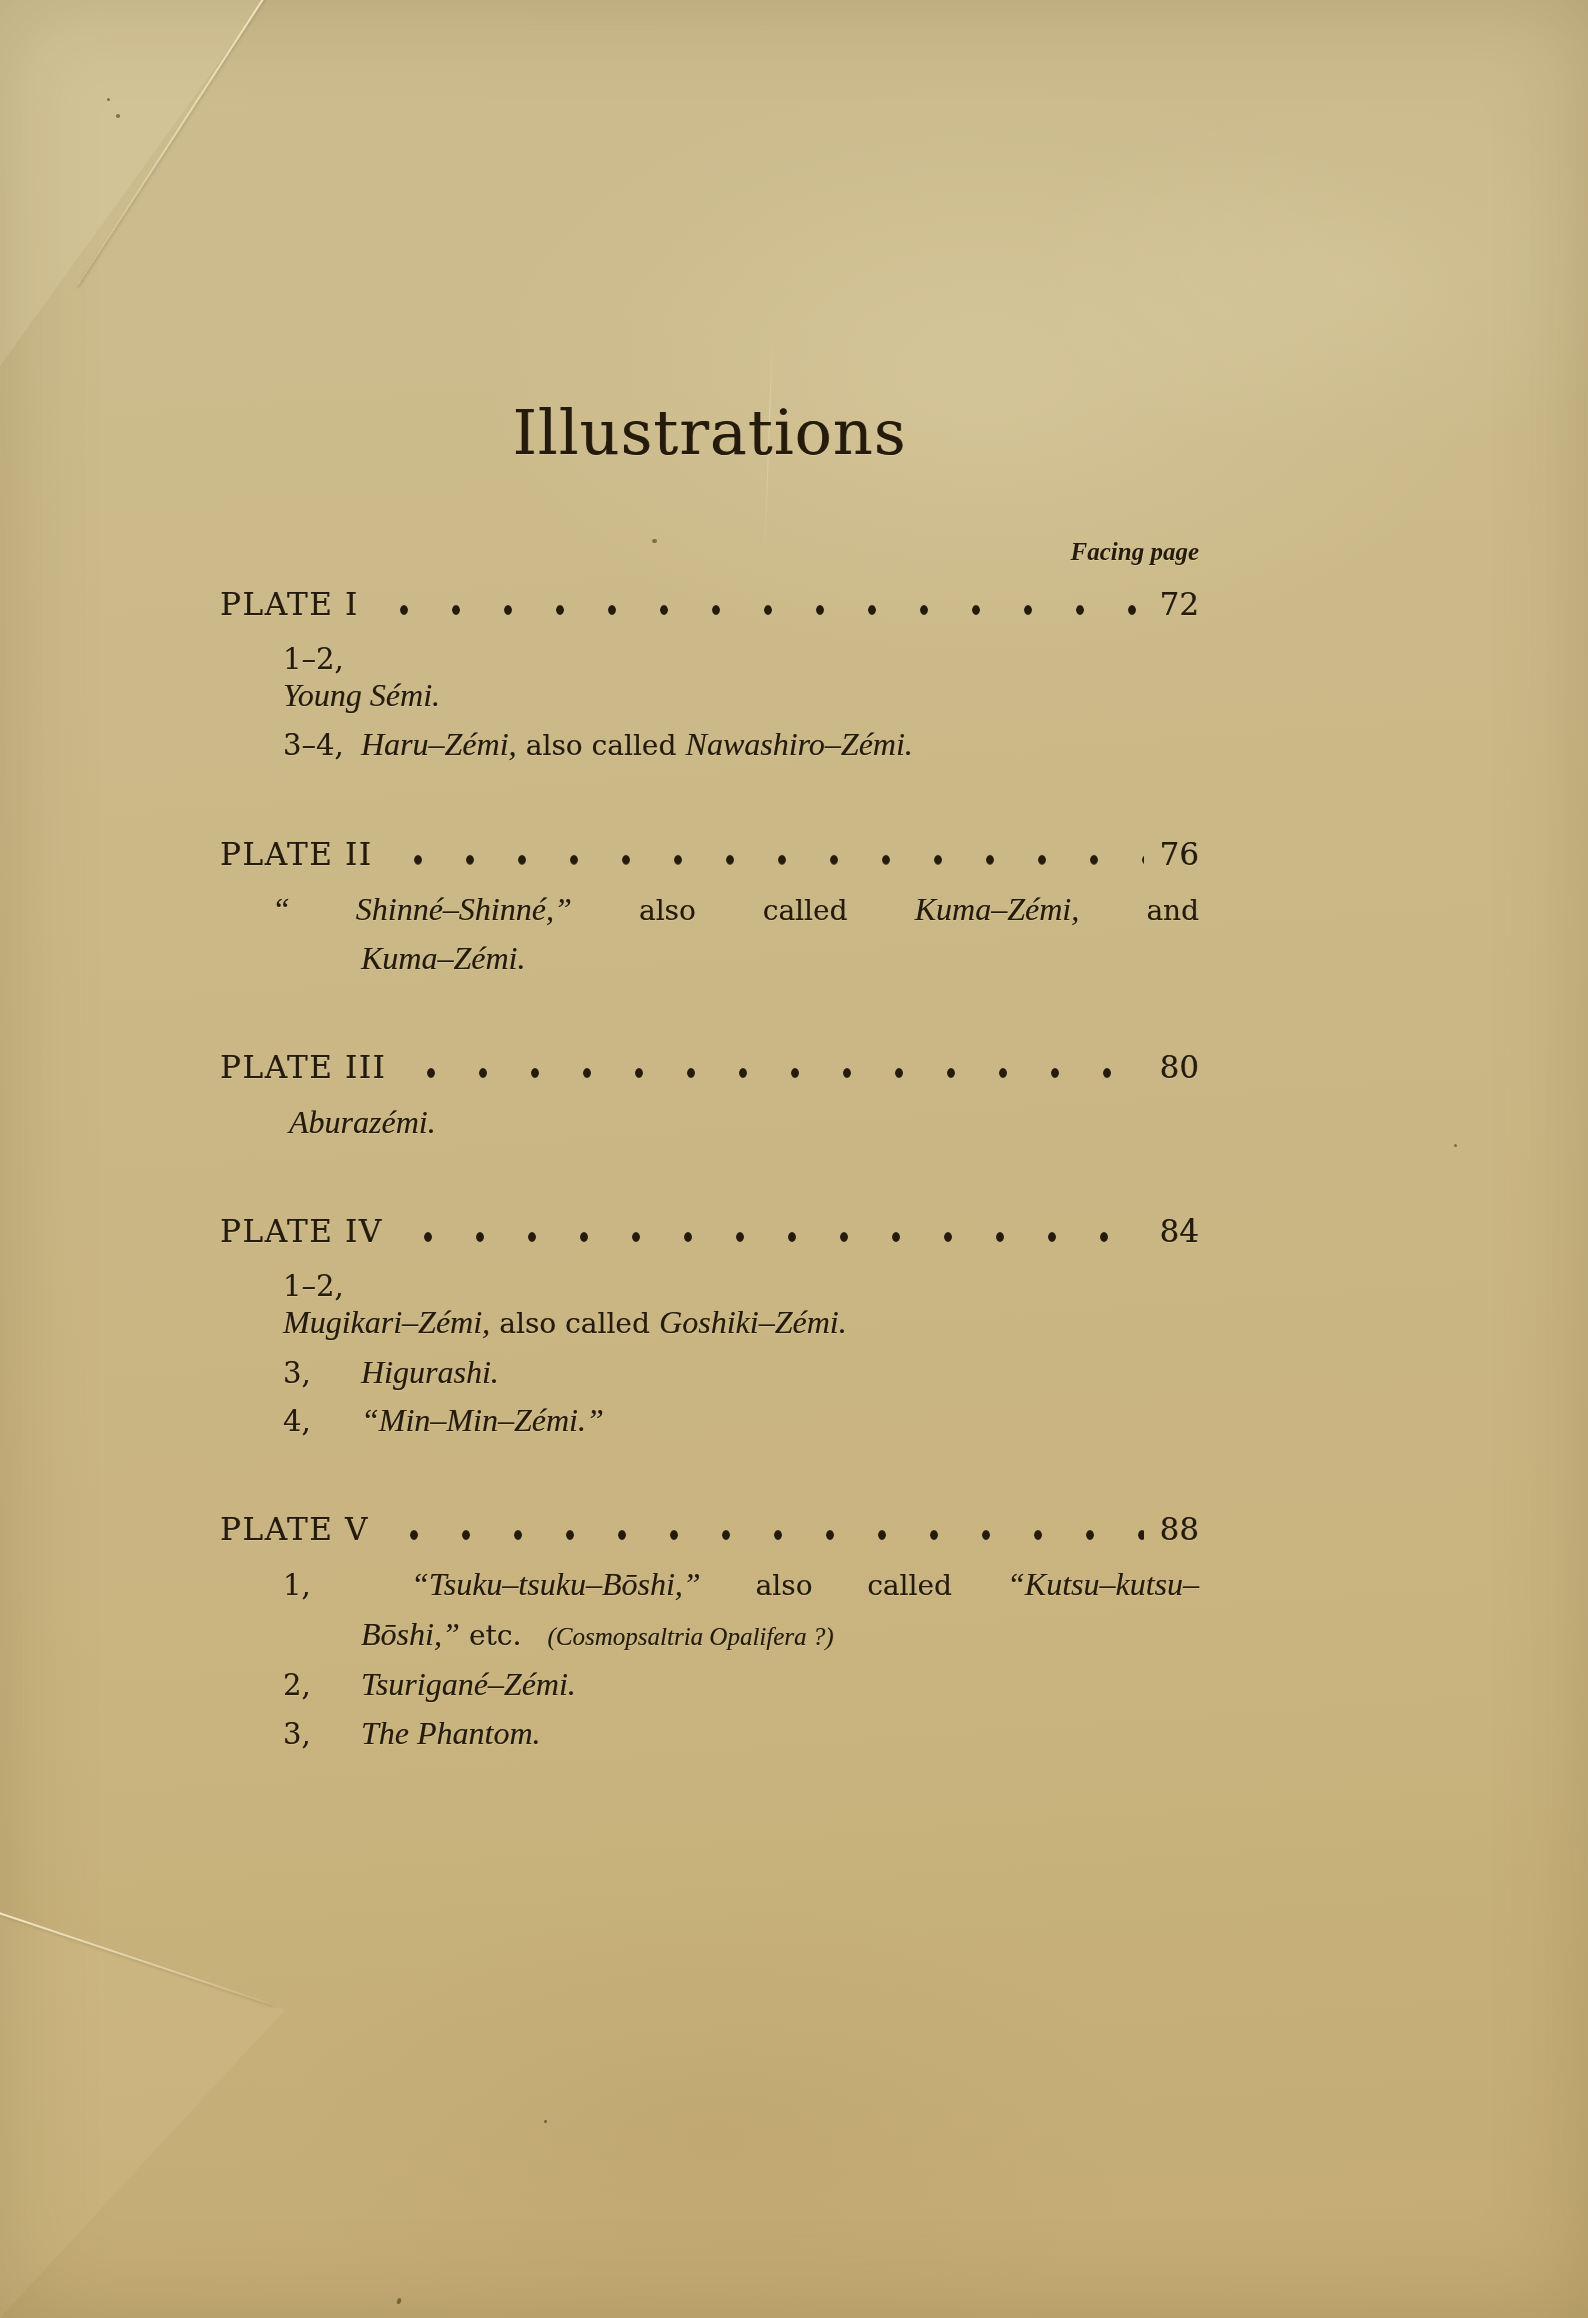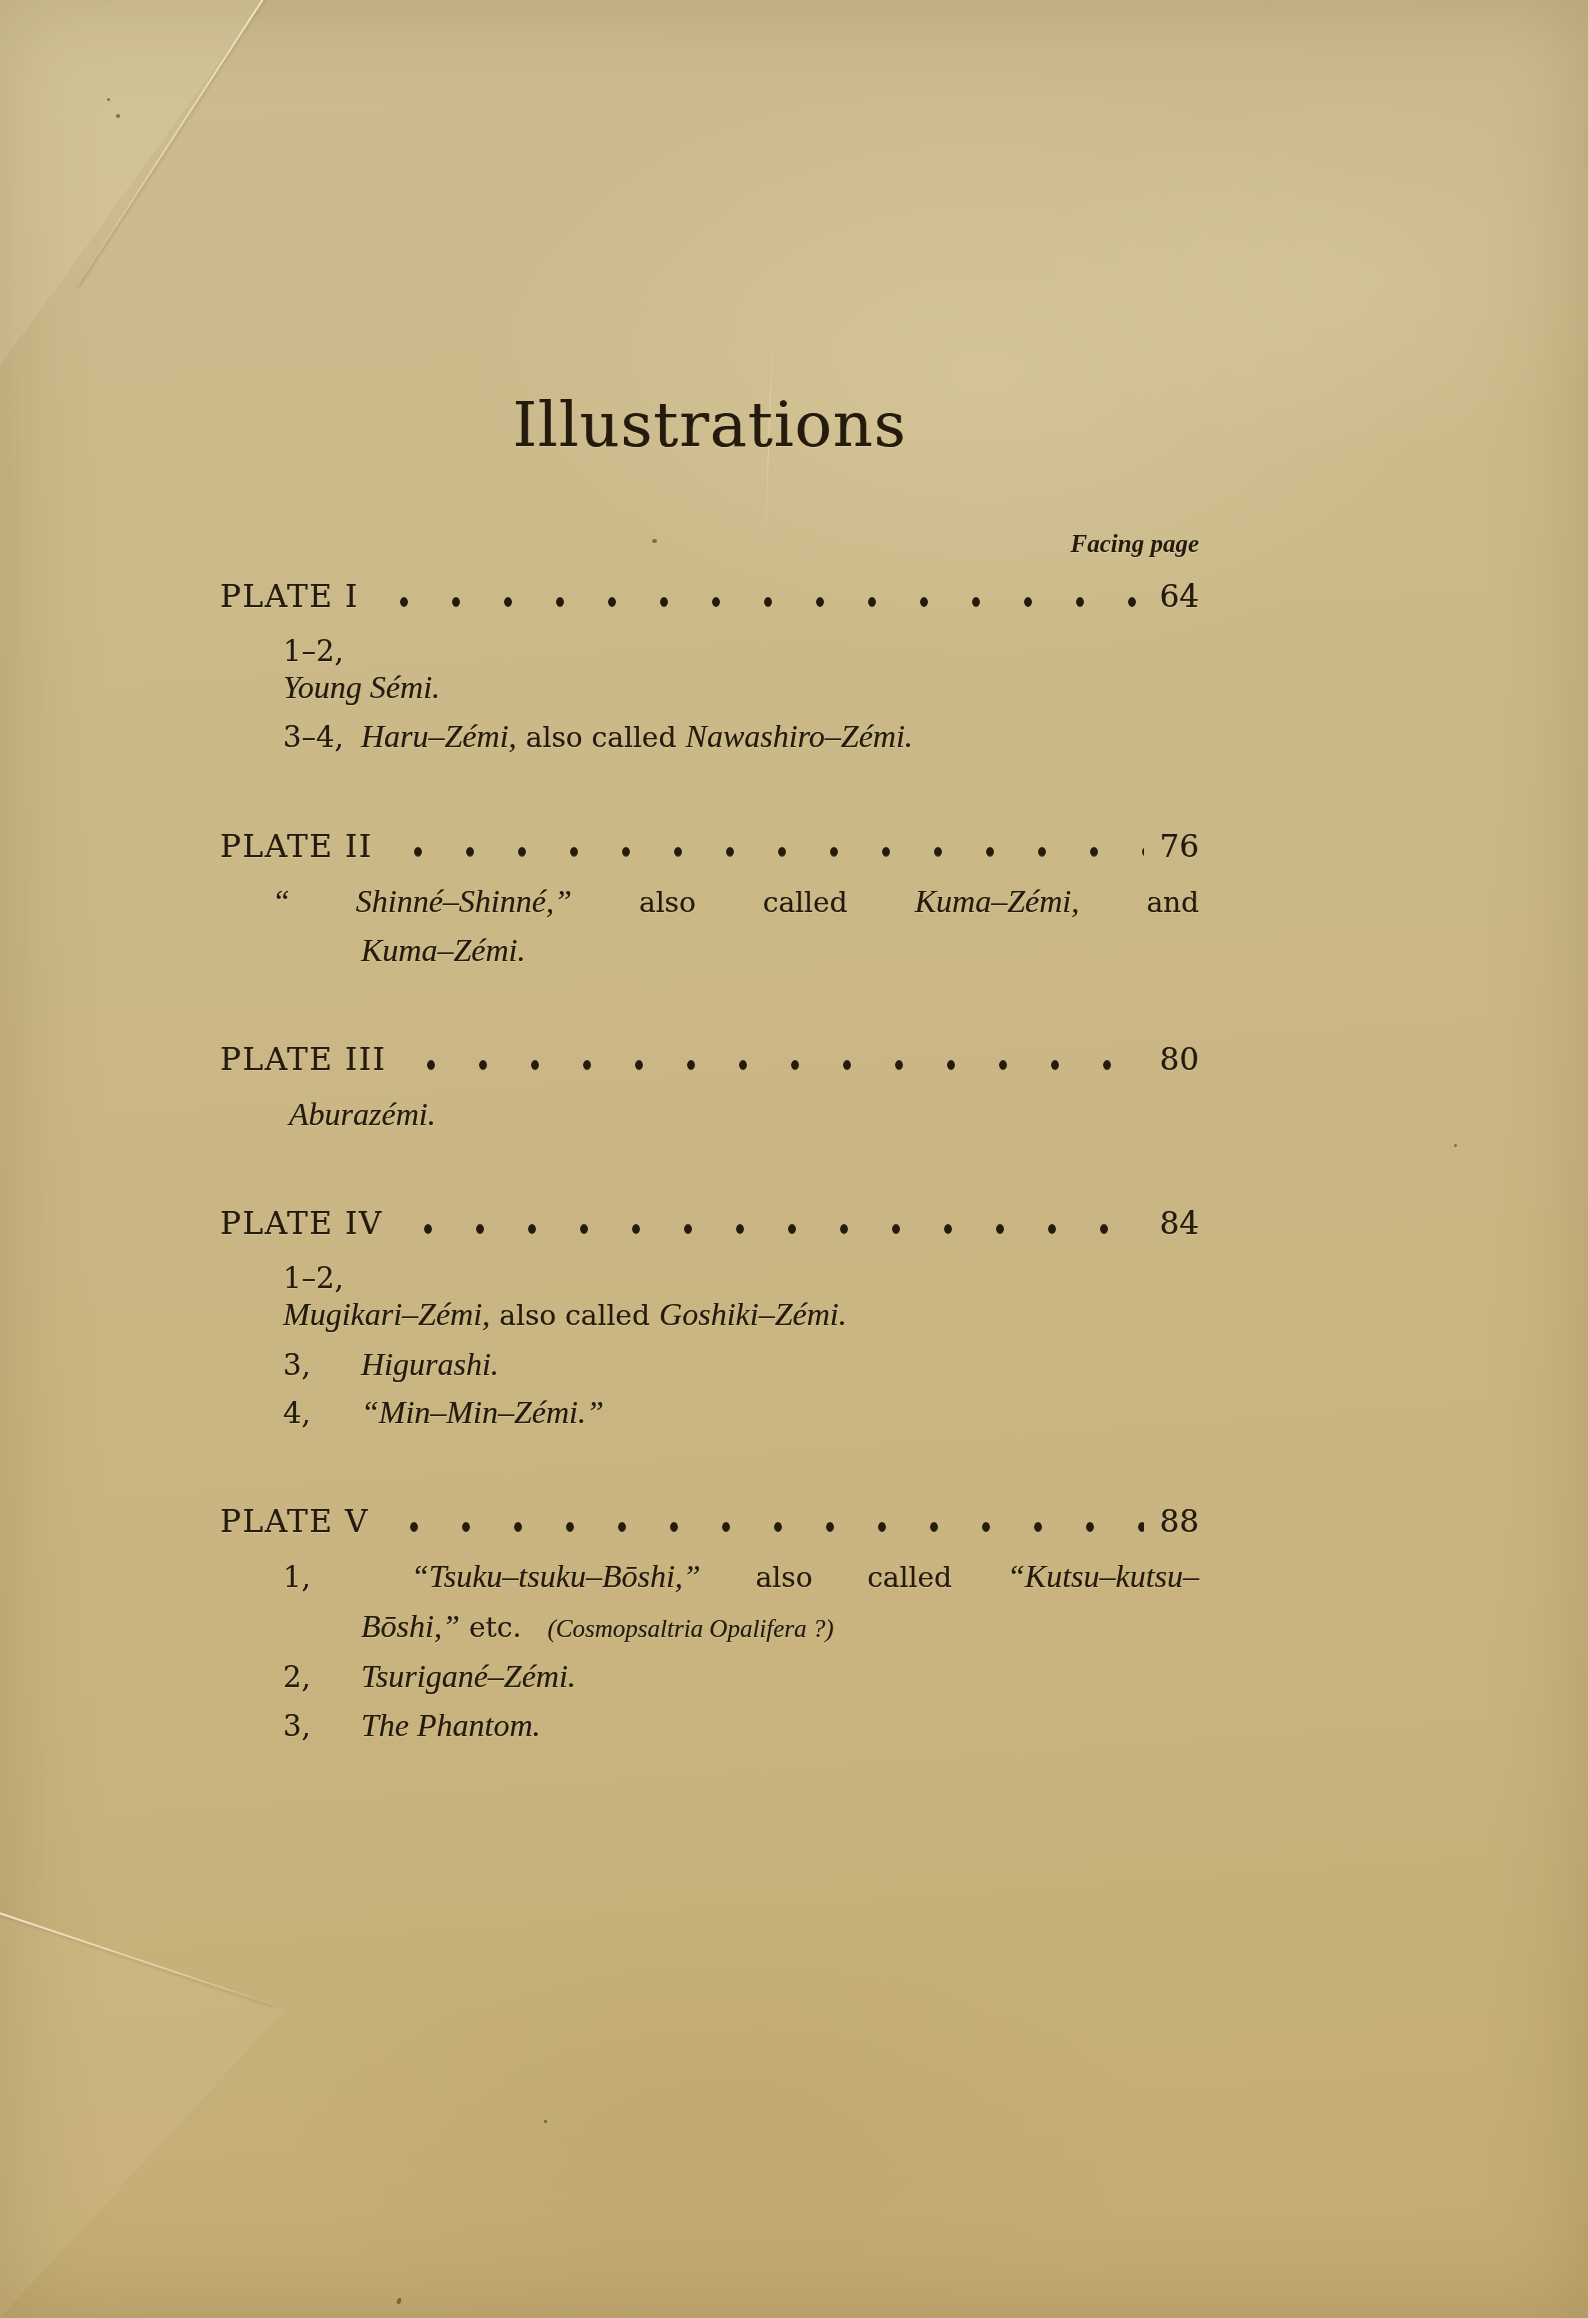--- a/index.html
+++ b/index.html
@@ -30,21 +30,21 @@
     background:linear-gradient(90deg,rgba(242,232,200,0.95) 0%,rgba(242,232,200,0.45) 70%,rgba(242,232,200,0) 100%);
     box-shadow:0 1.6px 2.6px rgba(125,100,55,0.28);}
   .crease-faint-vert{left:768px;top:335px;width:1px;height:225px;
     transform:rotate(2deg);
     background:linear-gradient(180deg,rgba(238,228,196,0) 0%,rgba(238,228,196,0.5) 40%,rgba(238,228,196,0) 100%);}
   .corner-flap-bottom{position:absolute;left:0;top:1915px;width:293px;height:403px;
     clip-path:polygon(0 0,285px 95px,0 403px);
     background:rgba(252,243,208,0.07);}
   .speck{position:absolute;border-radius:50%;background:rgba(58,45,22,0.55);}
   
-  .content{position:absolute;left:220px;top:0;width:979px;}
+  .content{position:absolute;left:220px;top:8px;width:979px;}
   .title{
     padding-top:391px;
     font-size:62px;line-height:68px;
     text-align:center;letter-spacing:1px;
     text-shadow:0.5px 0 0 rgba(32,24,12,0.55), 0.5px 1px 0 rgba(238,228,196,0.35);
   }
   .facing{
     margin-top:71px;
     font-family:"Liberation Serif", serif;
     font-style:italic;font-weight:bold;
@@ -103,21 +103,21 @@
 
   <div class="content">
 
     <div class="title">Illustrations</div>
 
     <div class="facing">Facing page</div>
 
     <div class="plate-row first">
       <span class="plate-label">PLATE I</span>
       <span class="leader"></span>
-      <span class="plate-page">64</span>
+      <span class="plate-page">72</span>
     </div>
     <div class="item row first">
       <span class="num">1–2,</span>
       <span class="txt"><span class="i">Young Sémi.</span></span>
     </div>
     <div class="item row">
       <span class="num">3–4,</span>
       <span class="txt"><span class="i">Haru–Zémi,</span> <span class="mid">also called</span> <span class="i">Nawashiro–Zémi.</span></span>
     </div>
 

